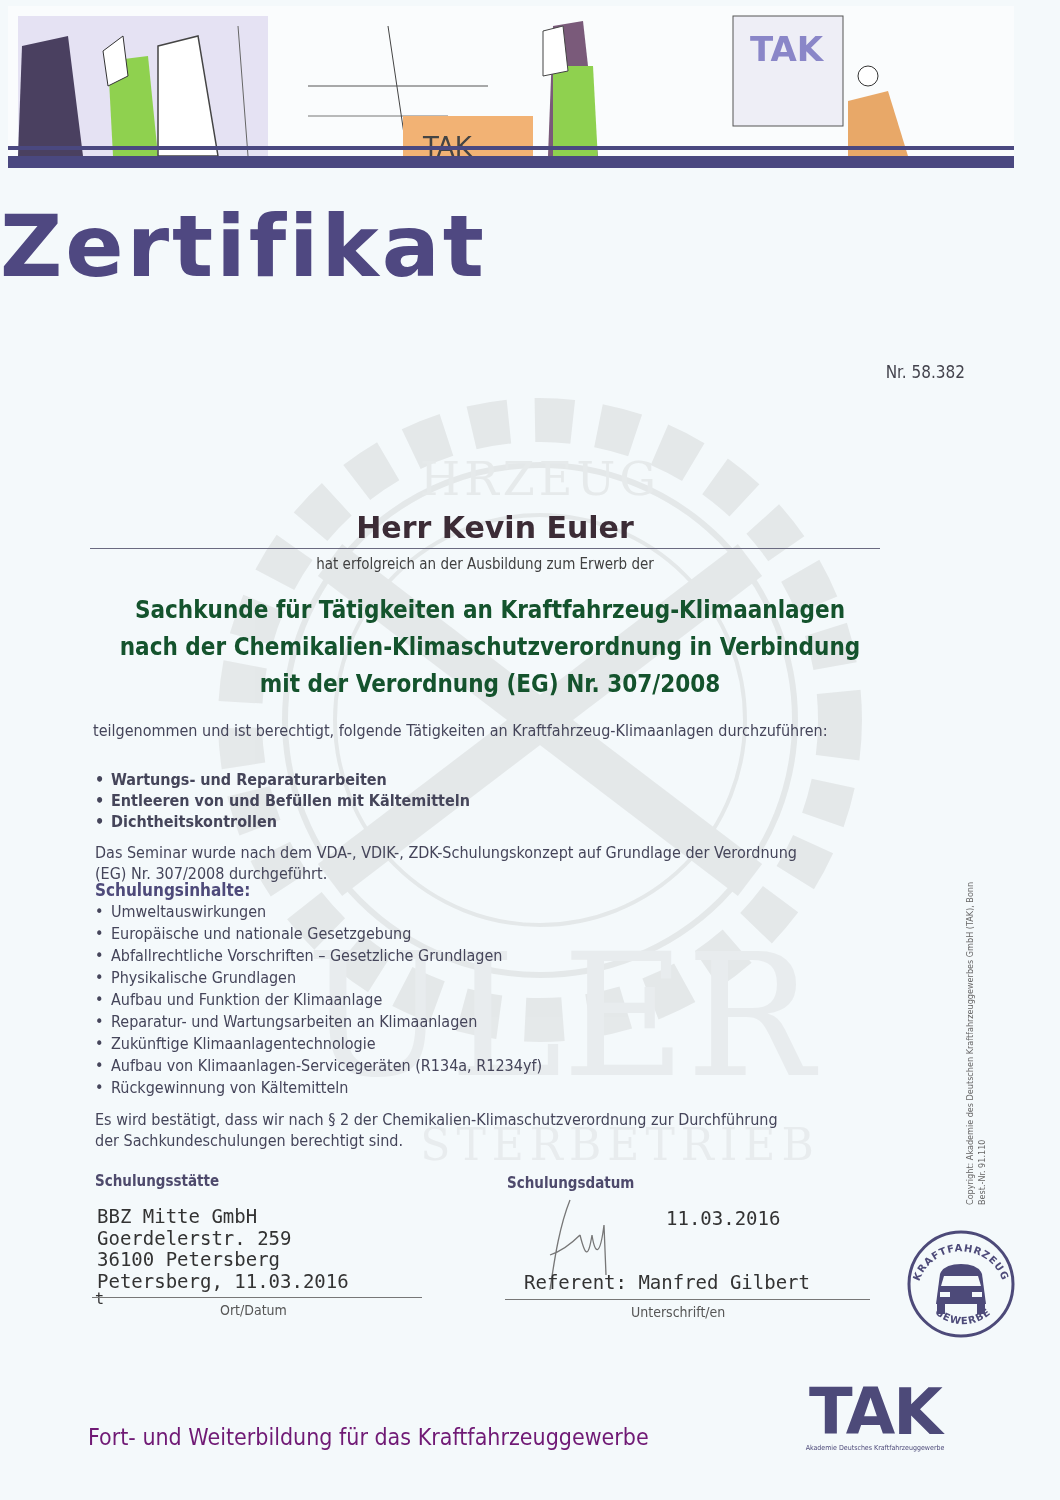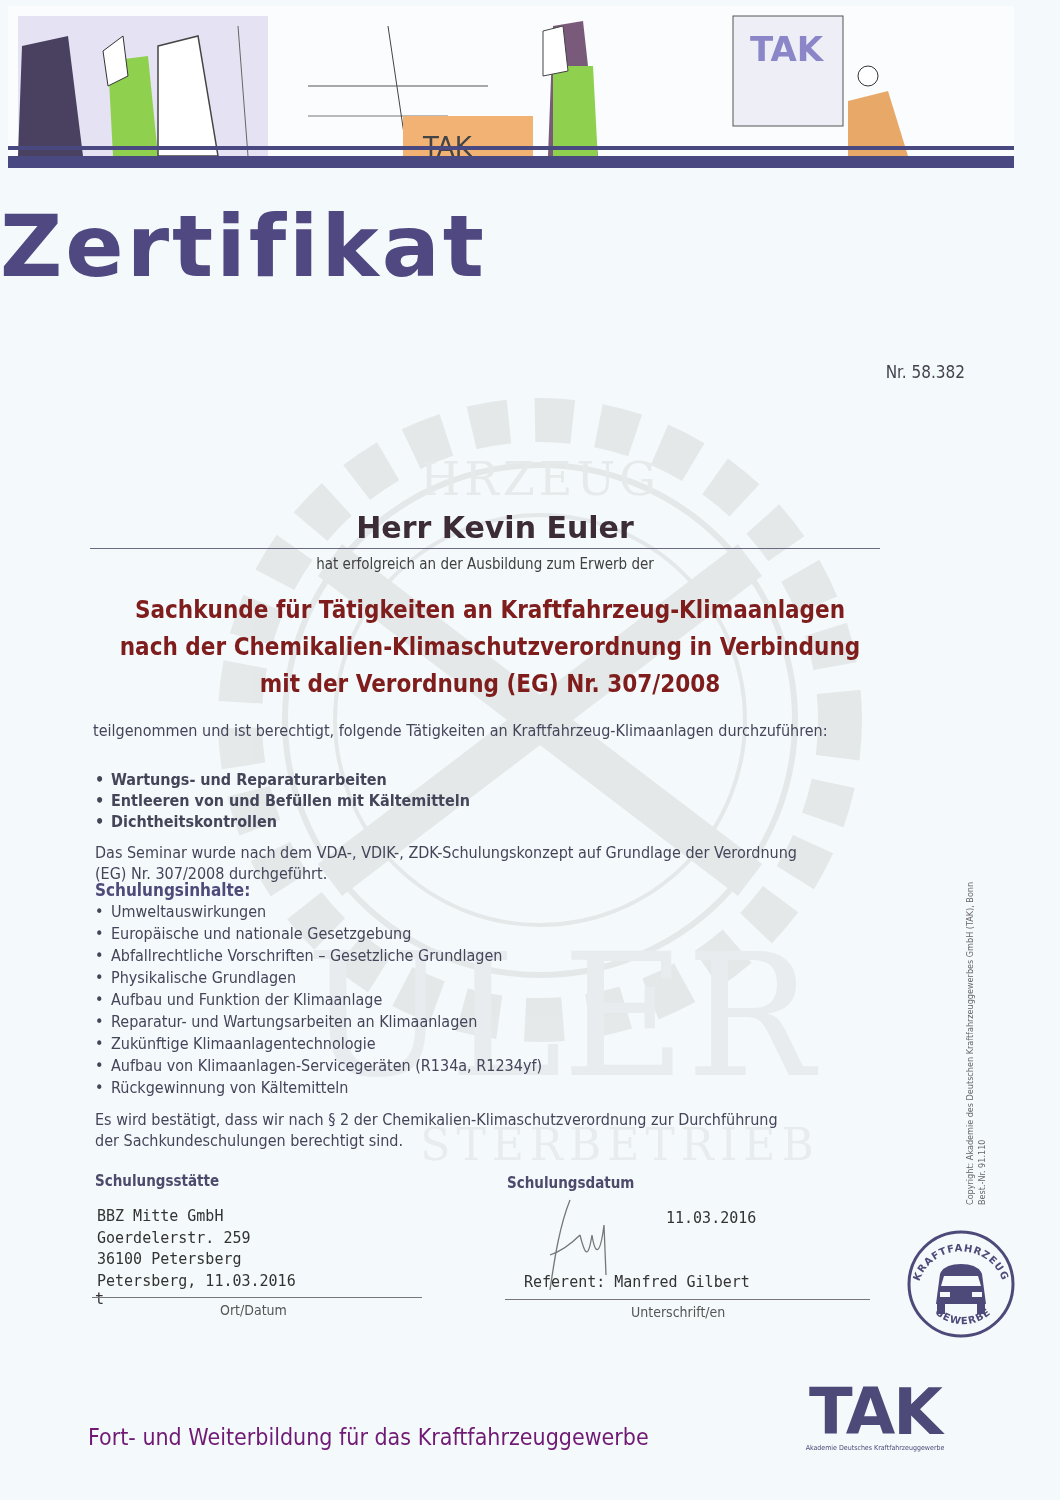--- a/index.html
+++ b/index.html
@@ -43,32 +43,32 @@
   .recipient-line {
     position: absolute; left: 90px; width: 790px; top: 548px; height: 1px; background: #6a6a80;
   }
   .intro {
     position: absolute; left: 0; width: 970px; top: 555px; text-align: center;
     font-size: 15px; color: #404040;
   }
   .course {
     position: absolute; left: 60px; width: 860px; top: 592px; text-align: center;
     font-family: "DejaVu Sans Condensed", "DejaVu Sans", sans-serif;
-    font-weight: bold; font-size: 24px; line-height: 37px; color: #7f1d1d;
+    font-weight: bold; font-size: 24px; line-height: 37px; color: #14532d;
   }
   .body-block {
     position: absolute; left: 95px; width: 830px;
     font-size: 16px; color: #45455a; line-height: 21px;
   }
   .bullets li { list-style: none; padding-left: 16px; position: relative; }
   .bullets li::before { content: "•"; position: absolute; left: 0; top: 0; }
   .subhead { font-weight: bold; color: #4e4a7a; font-size: 17px; }
 
   .sig-head { position: absolute; font-weight: bold; font-size: 15px; color: #4e4a6c; }
-  .mono { font-family: "DejaVu Sans Mono", monospace; font-size: 15px; color: #333; line-height: 21.5px; }
+  .mono { font-family: "DejaVu Sans Mono", monospace; font-size: 19px; color: #333; line-height: 21.5px; }
   .sig-line { position: absolute; height: 1px; background: #777; }
   .sig-label { position: absolute; font-size: 14px; color: #555; }
 
   .side-copy {
     position: absolute; left: 964px; top: 1205px;
     transform: rotate(-90deg); transform-origin: left top;
     font-size: 9px; color: #666; line-height: 12px; white-space: nowrap;
   }
   .seal { position: absolute; left: 904px; top: 1224px; width: 112px; height: 116px; }
   .footer-tagline {

